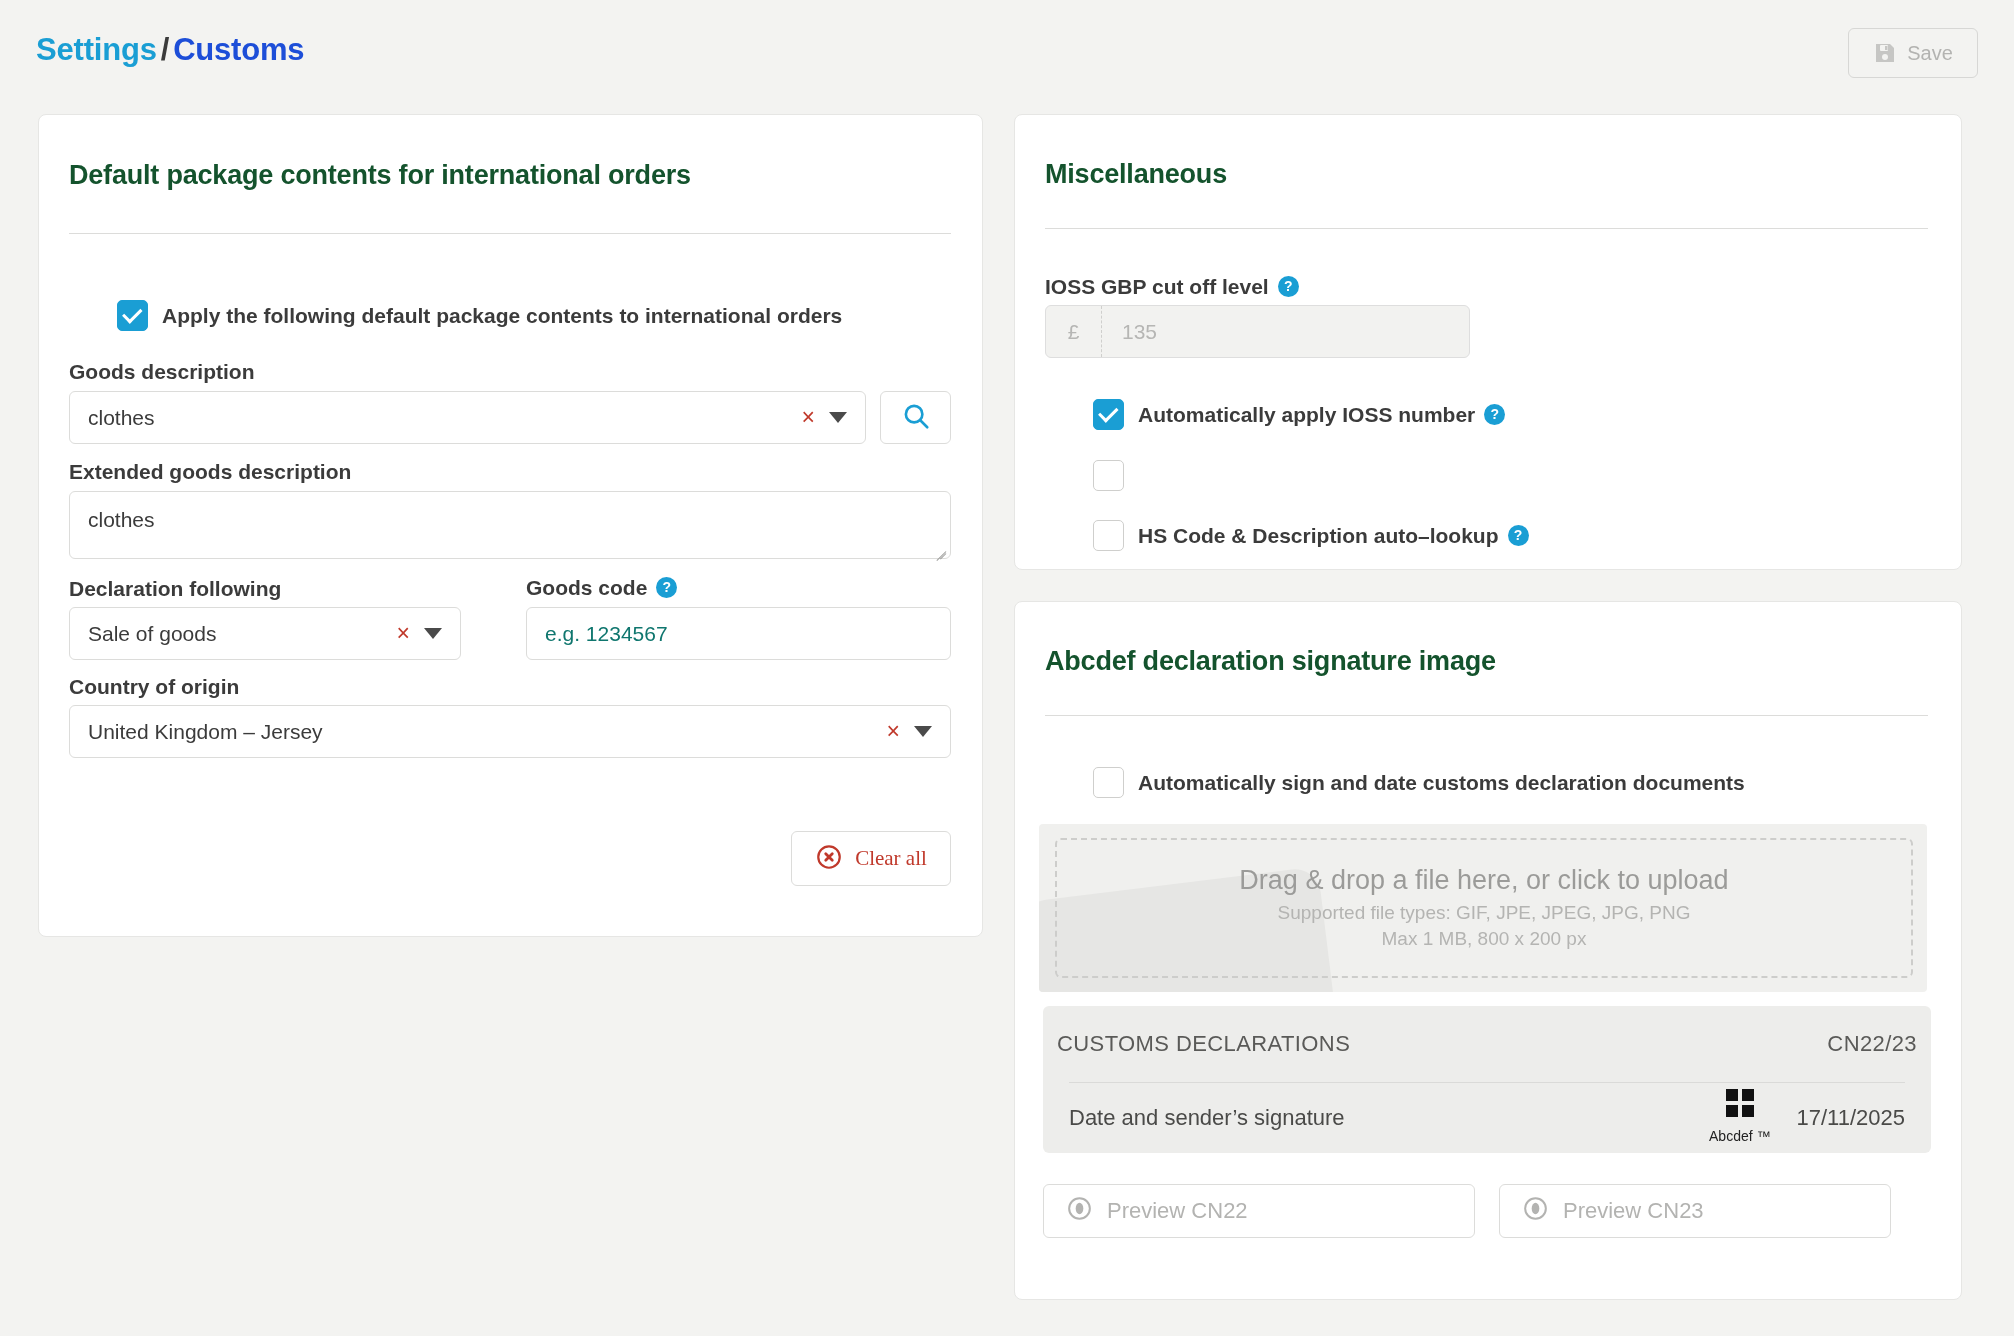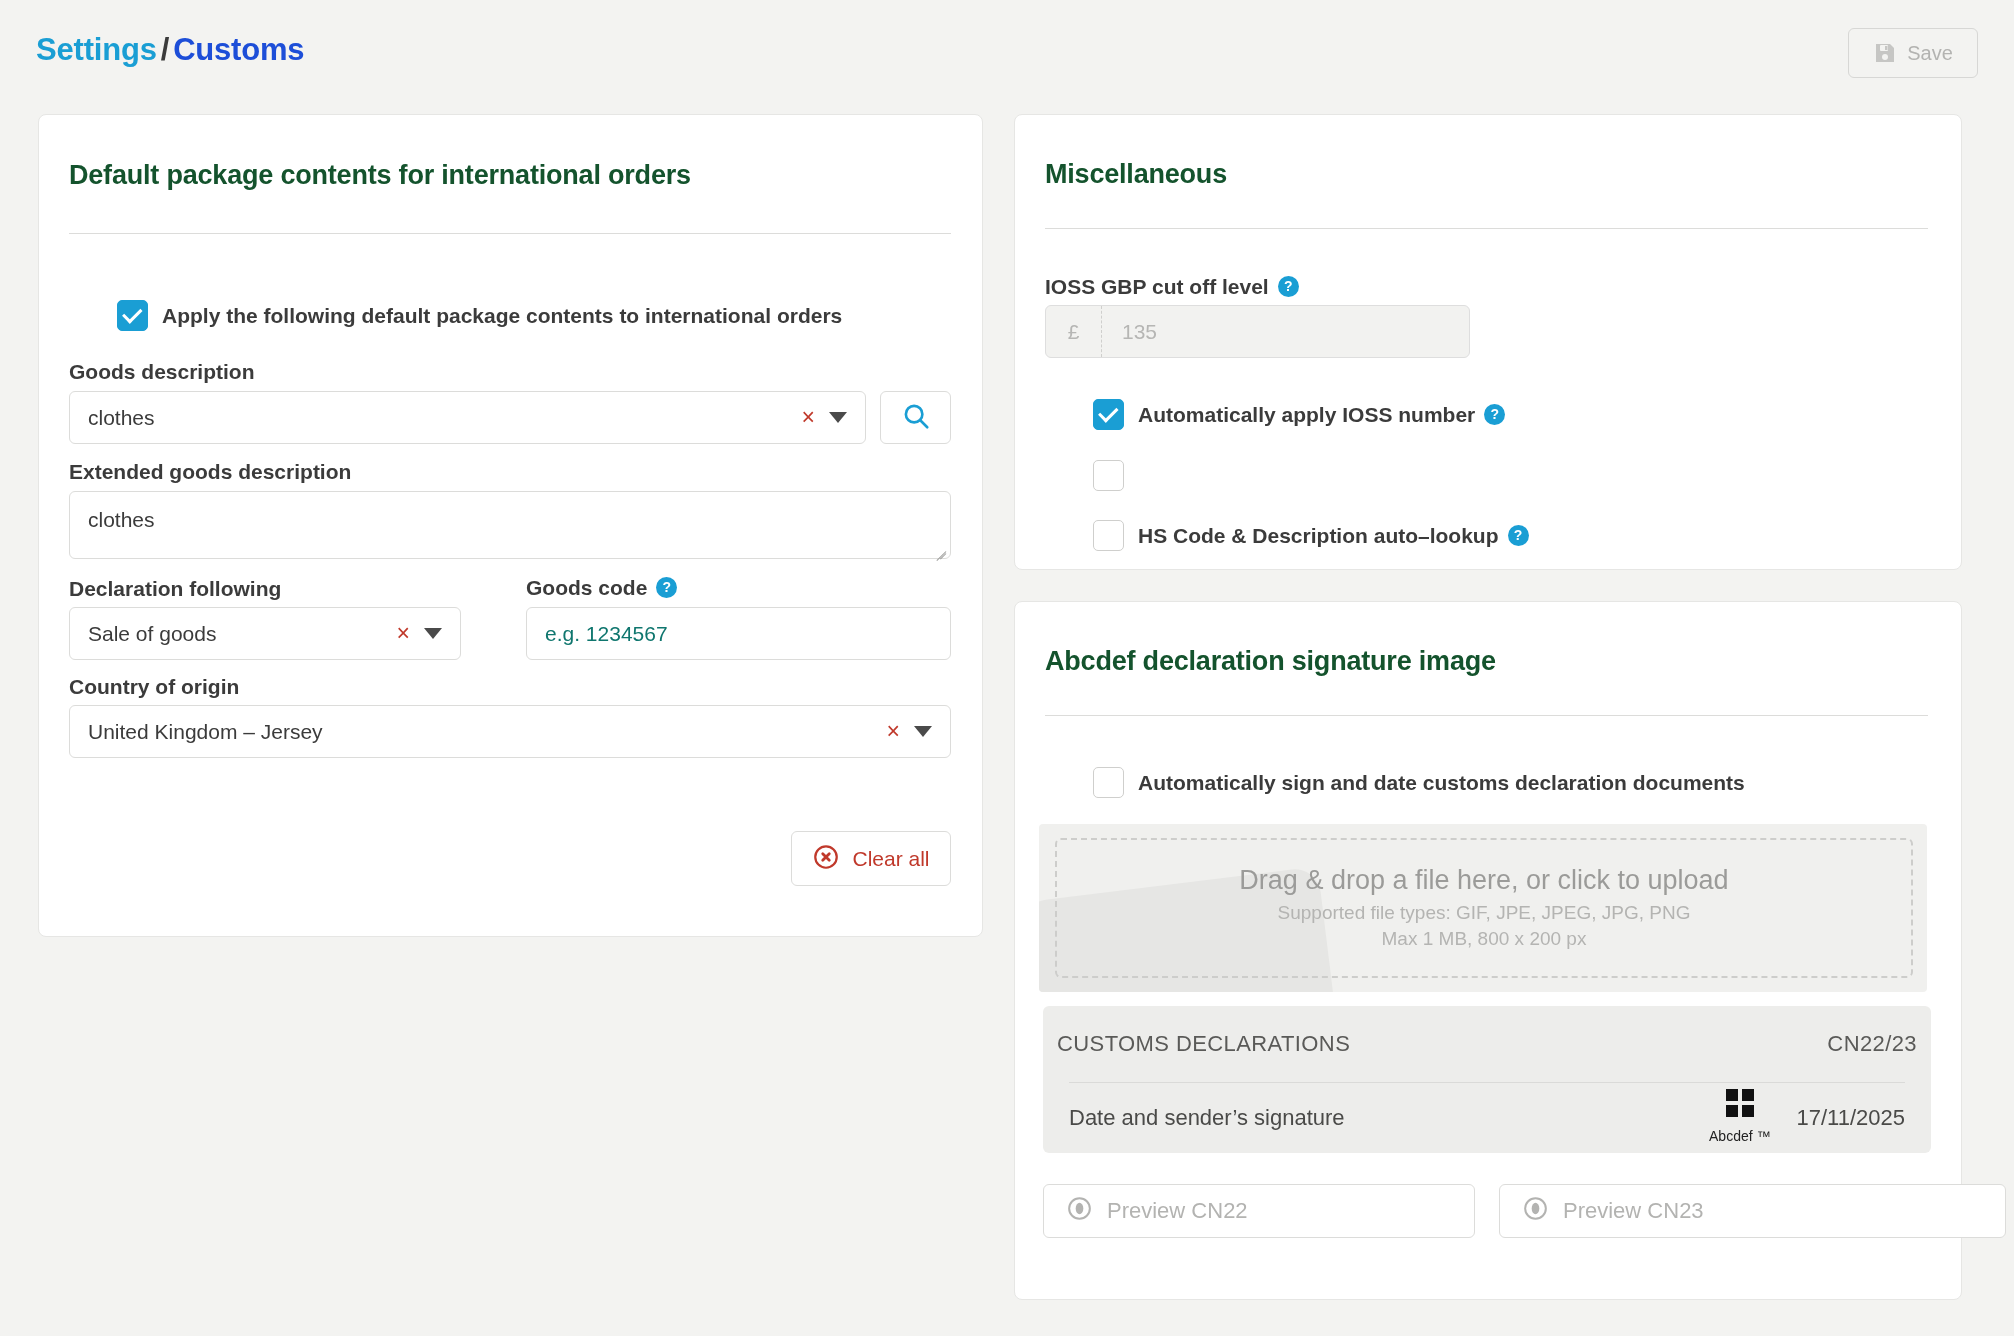--- a/index.html
+++ b/index.html
@@ -120,21 +120,21 @@
   }
   .ta-grip i {
     position: absolute; right: 0; display: block; height: 1px; background: #9b9b99;
   }
   .ta-grip i:nth-child(1) { width: 13px; bottom: 3px;  transform: rotate(-45deg); transform-origin: right; }
   .ta-grip i:nth-child(2) { width: 8px;  bottom: 1px;  transform: rotate(-45deg); transform-origin: right; }
 
   .clear-all {
     position: absolute; border: 1px solid #dcdcda; border-radius: 6px;
     background: #fff; display: flex; align-items: center; justify-content: center;
-    gap: 12px; cursor: pointer;
+    gap: 12px; cursor: pointer; font-family: Liberation Serif, serif;
   }
   .clear-all .txt { font-size: 21px; color: #c0392b; }
 
   
   .money {
     position: absolute; border: 1px solid #dedede; border-radius: 6px;
     background: #f2f2f0; display: flex; align-items: center; overflow: hidden;
   }
   .money .sym {
     width: 56px; text-align: center; font-size: 21px; color: #b6b6b4;
@@ -351,21 +351,21 @@
     <div class="preview-btn" style="left:28px; top:582px; width:432px; height:54px;">
       <span>
         <svg width="27" height="27" viewBox="0 0 24 24" fill="none" stroke="#b3b3b1" stroke-width="1.8">
             <circle cx="12" cy="12" r="9.2"></circle>
             <ellipse cx="12" cy="12" rx="3.4" ry="5.1" fill="#b3b3b1" stroke="none"></ellipse>
           </svg>
       </span>
       <span>Preview CN22</span>
     </div>
 
-    <div class="preview-btn" style="left:484px; top:582px; width:507px; height:54px;">
+    <div class="preview-btn" style="left:484px; top:582px; width:392px; height:54px;">
       <span>
         <svg width="27" height="27" viewBox="0 0 24 24" fill="none" stroke="#b3b3b1" stroke-width="1.8">
             <circle cx="12" cy="12" r="9.2"></circle>
             <ellipse cx="12" cy="12" rx="3.4" ry="5.1" fill="#b3b3b1" stroke="none"></ellipse>
           </svg>
       </span>
       <span>Preview CN23</span>
     </div>
   </div>
 

